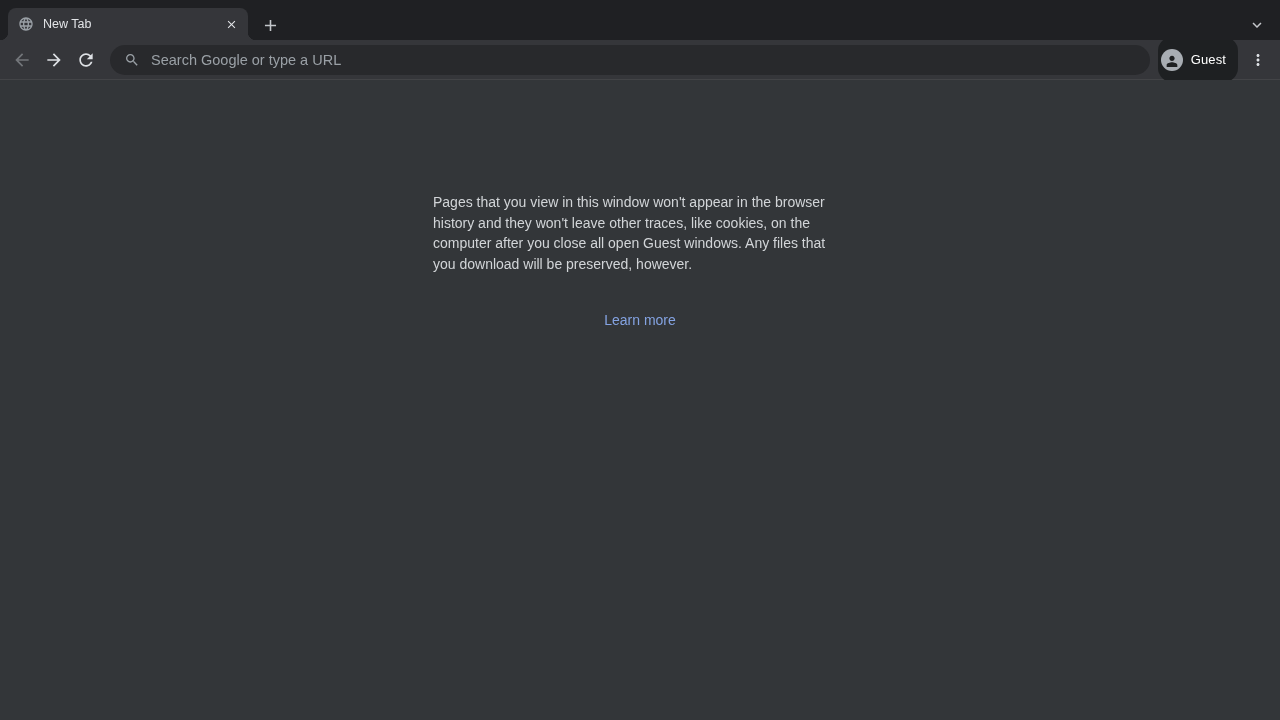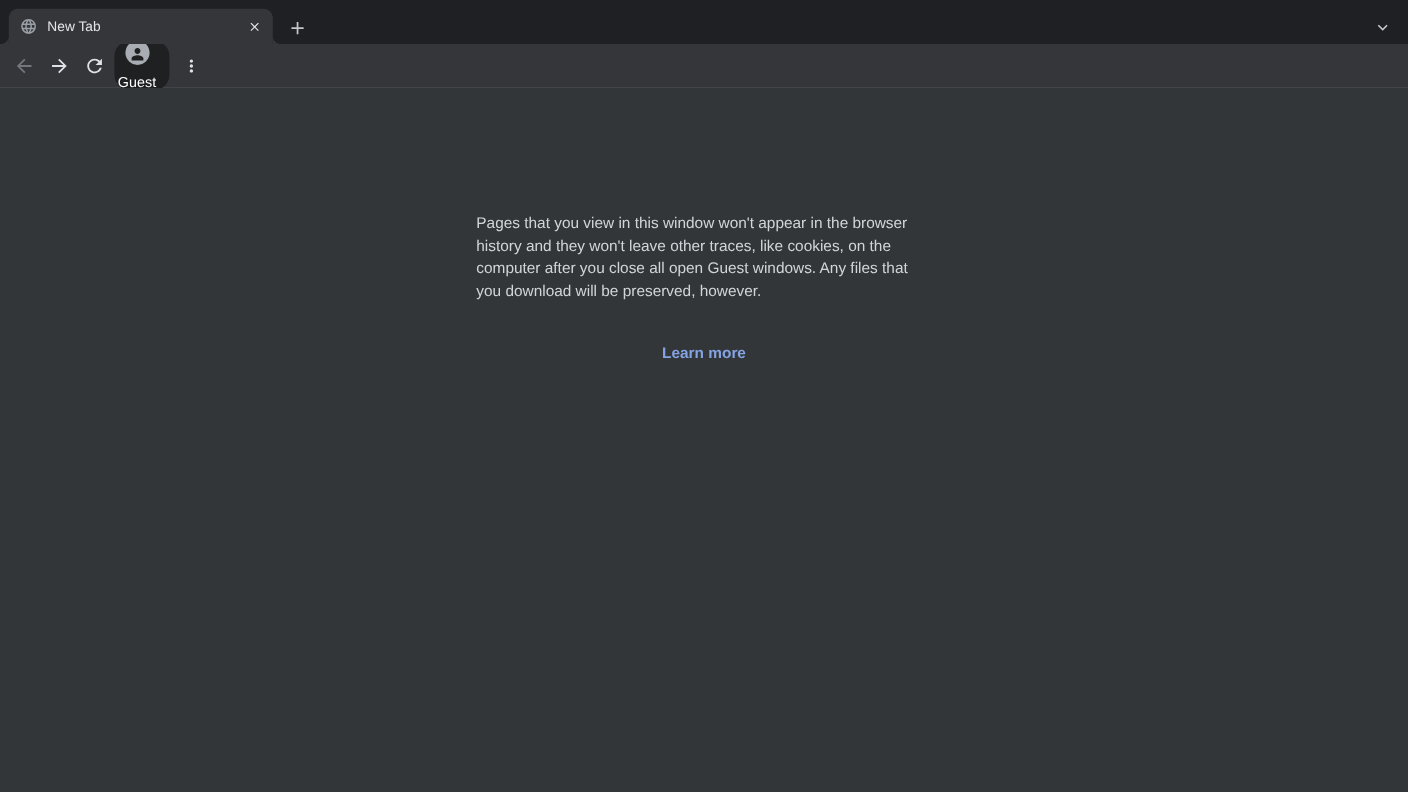--- a/index.html
+++ b/index.html
@@ -64,21 +64,21 @@
     background: transparent; border: none; outline: none;
     font-family: "Liberation Sans", sans-serif;
     font-size: 14.5px; color: #e8eaed;
   }
   .omnibox input::placeholder { color: var(--text-placeholder, #9aa0a6); opacity: 1; }
   .profile-pill {
     height: 45px; border: none; cursor: pointer;
     border-radius: 14px;
     background: var(--pill-bg, #1e2022);
     display: flex; align-items: center;
-    padding: 0 12px 0 3px; gap: 8px; flex-direction: column;
+    padding: 0 12px 0 3px; gap: 8px;
   }
   .avatar { width: 22px; height: 22px; border-radius: 50%; background: var(--avatar-bg, #a8adb3); display: grid; place-items: center; overflow: hidden; }
   .avatar svg { width: 16px; height: 16px; color: var(--pill-bg, #1e2022); margin-top: 2px; }
   .profile-label { font-size: 13px; font-weight: 500; color: #ffffff; letter-spacing: .1px; }
   .menu-btn { width: 28px; height: 28px; margin-left: 6px; border-radius: 50%; color: var(--icon-default, #dee1e5); }
   .menu-btn svg { width: 18px; height: 18px; }
 
   
   .content { flex: 1; background: var(--content-bg, #333639); padding-top: 90px; }
   .content h1 {
@@ -89,21 +89,21 @@
   }
   .content p {
     width: 414px; margin: 22px auto 1px;
     font-size: 14px; line-height: 20.5px;
     color: var(--text-secondary, #d2d5d8);
     text-align: left;
   }
   .content .learn-more {
     display: block; text-align: center;
     margin-top: 38px;
-    font-size: 14px; font-weight: 700;
+    font-size: 14px; font-weight: 400;
     color: var(--link-blue, #84a3e2);
     text-decoration: none; cursor: pointer;
   }
 </style>
 </head>
 <body>
 
 <div class="window">
 
   <div class="tabstrip">
@@ -153,20 +153,28 @@
           </svg>
       </span>
     </button>
     <button class="icon-btn nav-btn">
       <span style="display:contents">
         <svg viewBox="0 0 24 24" fill="currentColor">
             <path d="M17.65 6.35C16.2 4.9 14.21 4 12 4c-4.42 0-7.99 3.58-7.99 8s3.57 8 7.99 8c3.73 0 6.84-2.55 7.73-6h-2.08c-.82 2.33-3.04 4-5.65 4-3.31 0-6-2.69-6-6s2.69-6 6-6c1.66 0 3.14.69 4.22 1.78L13 11h7V4l-2.35 2.35z"></path>
           </svg>
       </span>
     </button>
+    <div class="omnibox">
+      <span class="search-ic">
+        <svg viewBox="0 0 24 24" fill="currentColor">
+            <path d="M15.5 14h-.79l-.28-.27C15.41 12.59 16 11.11 16 9.5 16 5.91 13.09 3 9.5 3S3 5.91 3 9.5 5.91 16 9.5 16c1.61 0 3.09-.59 4.23-1.57l.27.28v.79l5 4.99L20.49 19l-4.99-5zm-6 0C7.01 14 5 11.99 5 9.5S7.01 5 9.5 5 14 7.01 14 9.5 11.99 14 9.5 14z"></path>
+          </svg>
+      </span>
+      <input type="text" placeholder="Search Google or type a URL" style="">
+    </div>
     <button class="profile-pill">
       <span class="avatar">
         <svg viewBox="0 0 24 24" fill="currentColor">
             <path d="M12 12c2.21 0 4-1.79 4-4s-1.79-4-4-4-4 1.79-4 4 1.79 4 4 4zm0 2c-2.67 0-8 1.34-8 4v3h16v-3c0-2.66-5.33-4-8-4z"></path>
           </svg>
       </span>
       <span class="profile-label">Guest</span>
     </button>
     <button class="icon-btn menu-btn">
       <span style="display:contents">

